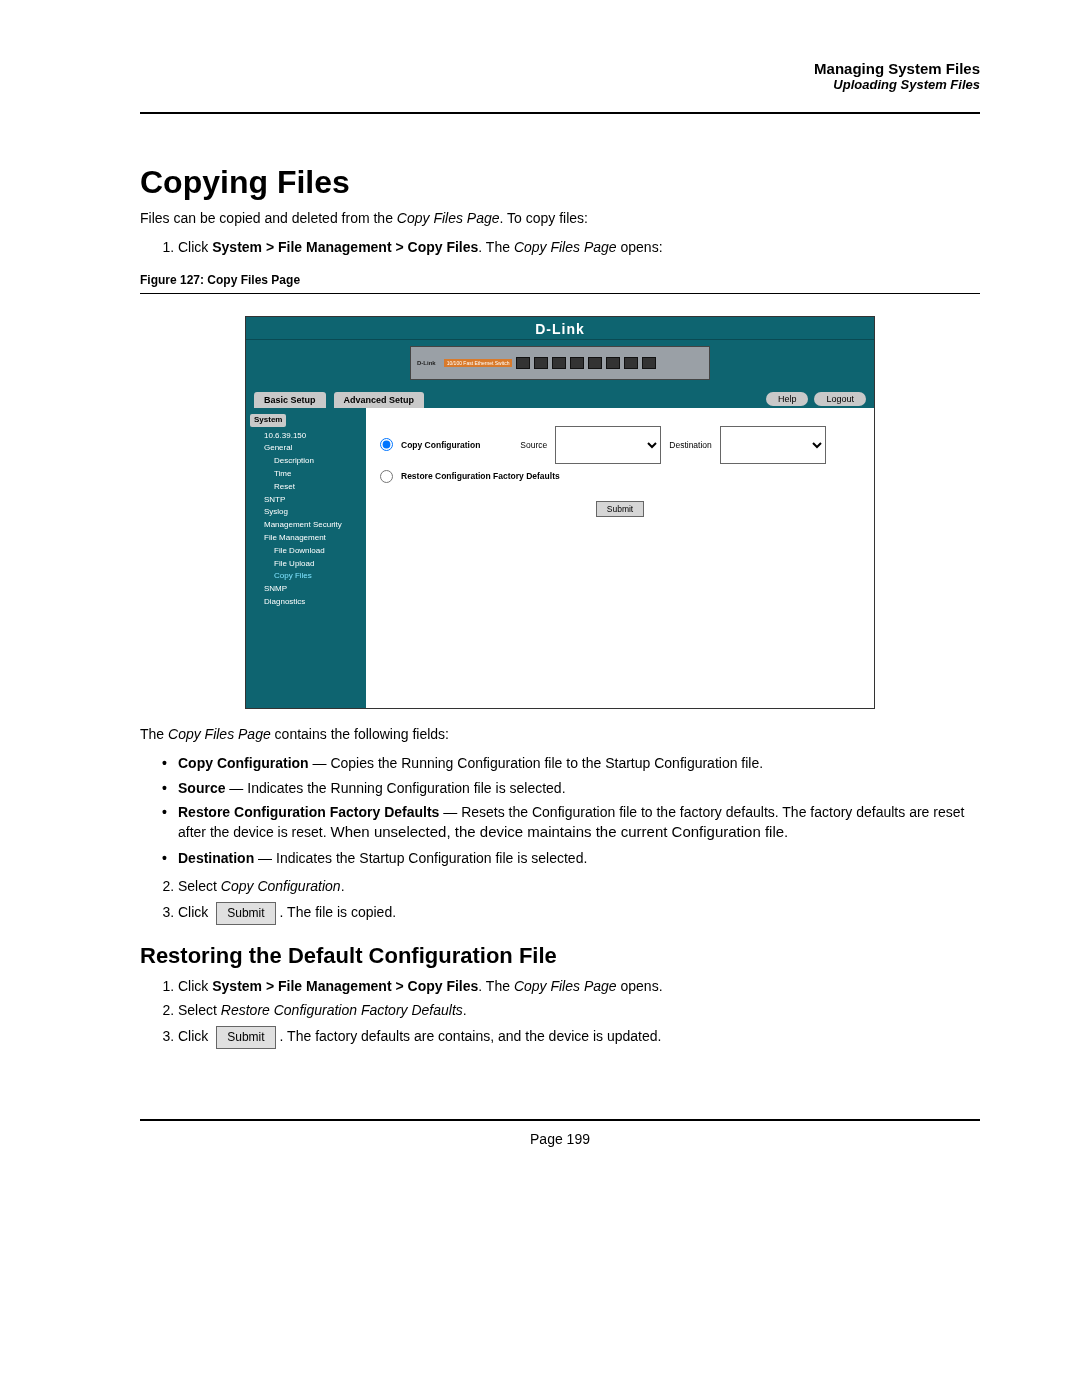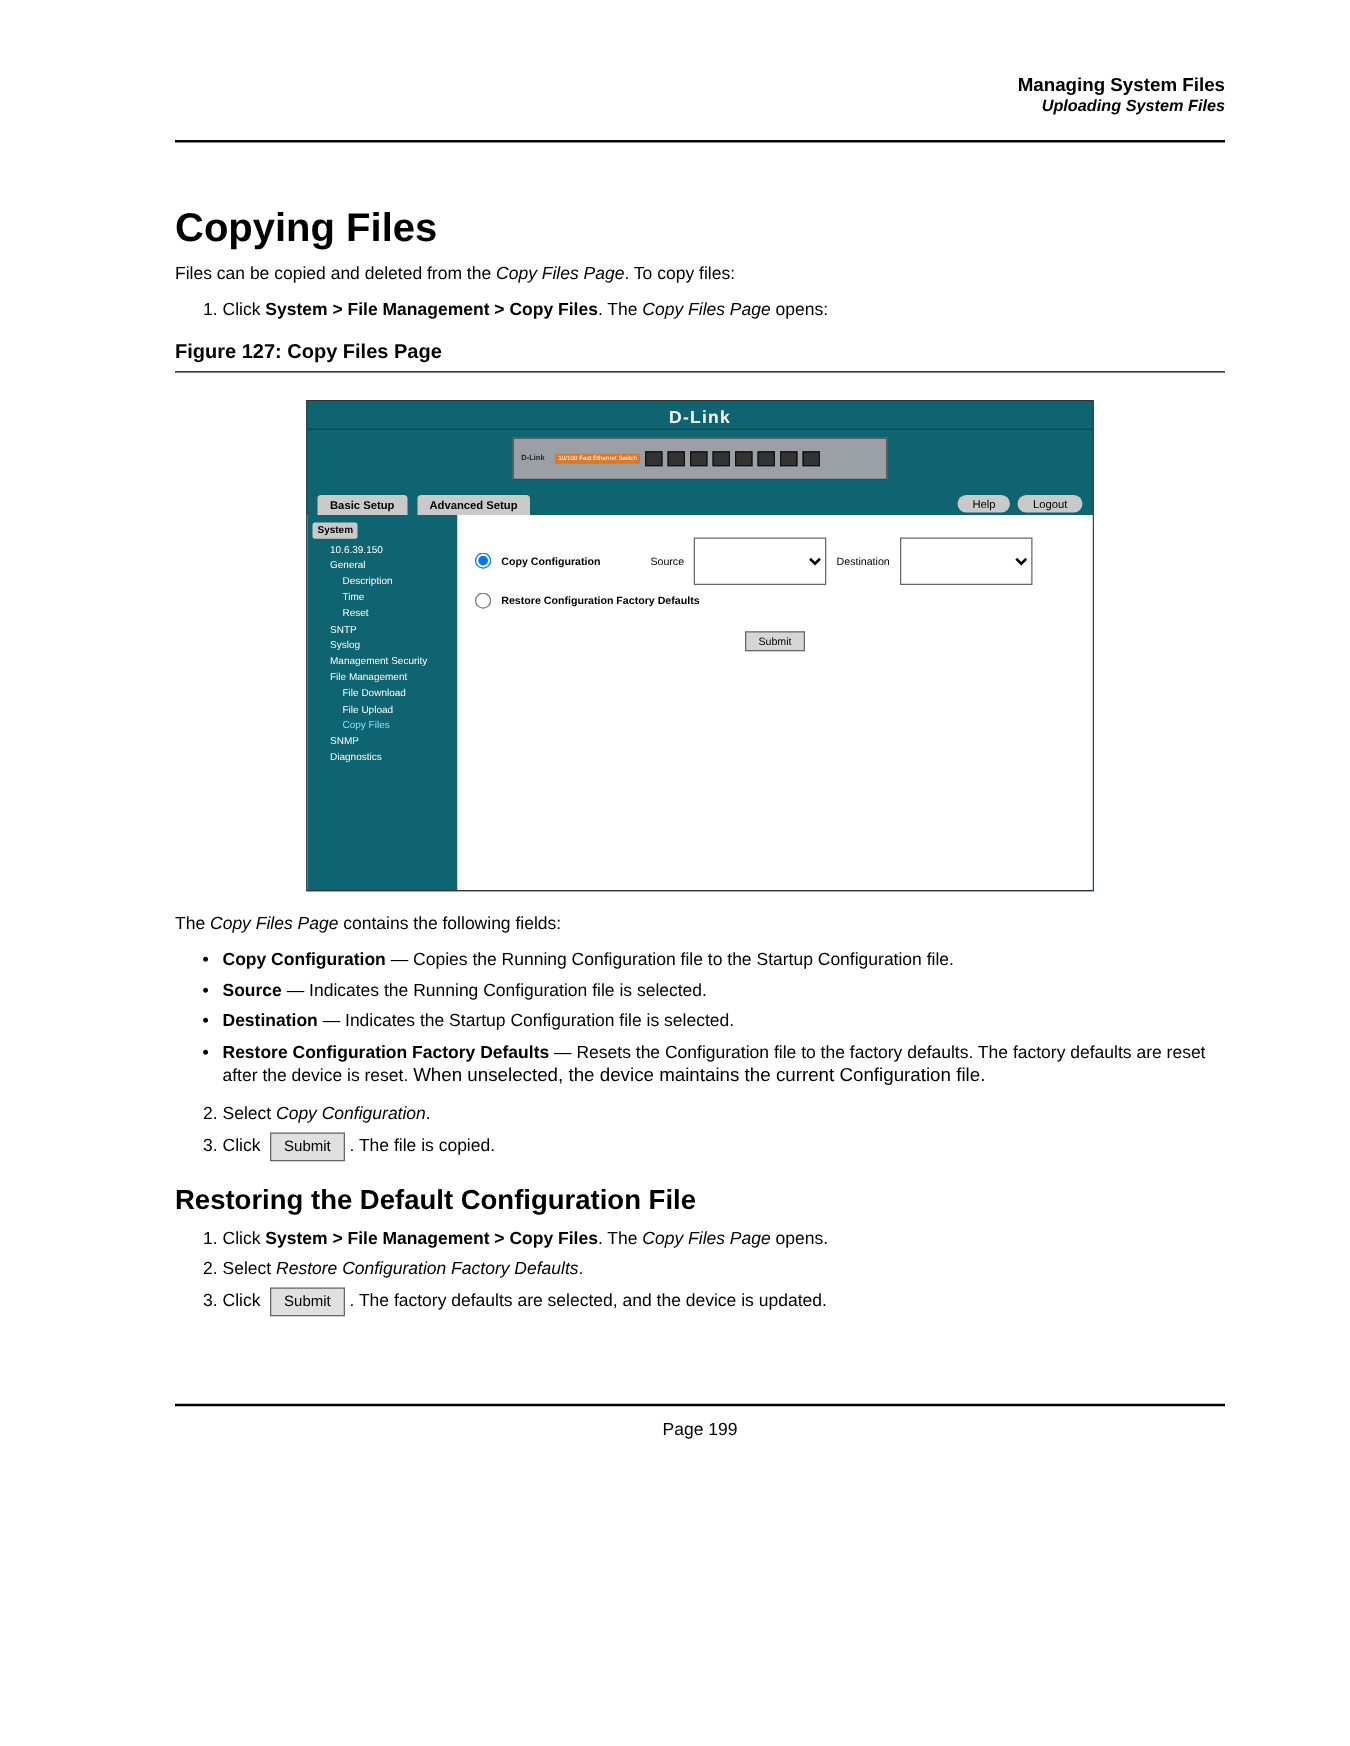--- a/index.html
+++ b/index.html
@@ -14,21 +14,21 @@
   }
   .header-block { text-align: right; margin-bottom: 20px; }
   .header-title { font-weight: bold; font-size: 15px; }
   .header-sub { font-weight: bold; font-style: italic; font-size: 13px; }
   .hr-thick { border: none; border-top: 2px solid #000; margin: 6px 0 50px 0; }
   .hr-thin { border: none; border-top: 1.5px solid #000; margin: 6px 0 22px 0; }
   .hr-footer { border: none; border-top: 2px solid #000; margin: 0 0 10px 0; }
   h1 { font-size: 32px; font-weight: bold; margin-bottom: 8px; }
   h2 { font-size: 22px; font-weight: bold; margin: 18px 0 8px 0; }
   .body-text { font-size: 14px; margin-bottom: 10px; line-height: 1.35; }
-  .figure-label { font-weight: bold; font-size: 16px; margin: 16px 0 4px 0; }
+  .figure-label { font-weight: bold; font-size: 12px; margin: 16px 0 4px 0; }
   ol { list-style: decimal; padding-left: 38px; margin-bottom: 10px; }
   ol li { margin-bottom: 6px; line-height: 1.35; font-size: 14px; }
   ul.bullets { list-style: none; padding-left: 22px; margin-bottom: 10px; }
   ul.bullets li { position: relative; padding-left: 16px; margin-bottom: 6px; line-height: 1.35; font-size: 14px; }
   ul.bullets li::before { content: "•"; position: absolute; left: 0; font-weight: bold; }
   .bold { font-weight: bold; }
   .italic { font-style: italic; }
   .submit-inline {
     display: inline-block;
     border: 1px solid #666;
@@ -221,40 +221,40 @@
     </div>
   </div>
 </div>
 
 <p class="body-text">
   <span>The </span><span class="italic">Copy Files Page</span><span> contains the following fields:</span>
 </p>
 <ul class="bullets">
   <li><span class="bold">Copy Configuration</span><span> — Copies the Running Configuration file to the Startup Configuration file.</span></li>
   <li><span class="bold">Source</span><span> — Indicates the Running Configuration file is selected.</span></li>
+  <li><span class="bold">Restore Configuration Factory Defaults</span><span> — Resets the Configuration file to the factory defaults. The factory defaults are reset after the device is reset. </span><span style="font-size:15px">When unselected, the device maintains the current Configuration file.</span></li>
   <li><span class="bold">Destination</span><span> — Indicates the Startup Configuration file is selected.</span></li>
-  <li><span class="bold">Restore Configuration Factory Defaults</span><span> — Resets the Configuration file to the factory defaults. The factory defaults are reset after the device is reset. </span><span style="font-size:15px">When unselected, the device maintains the current Configuration file.</span></li>
 </ul>
 <ol start="2">
   <li>
     <span>Select </span><span class="italic">Copy Configuration</span><span>.</span>
   </li>
   <li>
     <span>Click </span><span class="submit-inline">Submit</span><span>. The file is copied.</span>
   </li>
 </ol>
 
 <h2>Restoring the Default Configuration File</h2>
 <ol>
   <li>
     <span>Click </span><span class="bold">System &gt; File Management &gt; Copy Files</span><span>. The </span><span class="italic">Copy Files Page</span><span>  opens.</span>
   </li>
   <li>
     <span>Select </span><span class="italic">Restore Configuration Factory Defaults</span><span>.</span>
   </li>
   <li>
-    <span>Click </span><span class="submit-inline">Submit</span><span>. The factory defaults are selected, and the device is updated.</span>
+    <span>Click </span><span class="submit-inline">Submit</span><span>. The factory defaults are contains, and the device is updated.</span>
   </li>
 </ol>
 
 <div class="footer-space"></div>
 <hr class="hr-footer">
 <div class="page-num">Page 199</div>
 
 </body></html>

